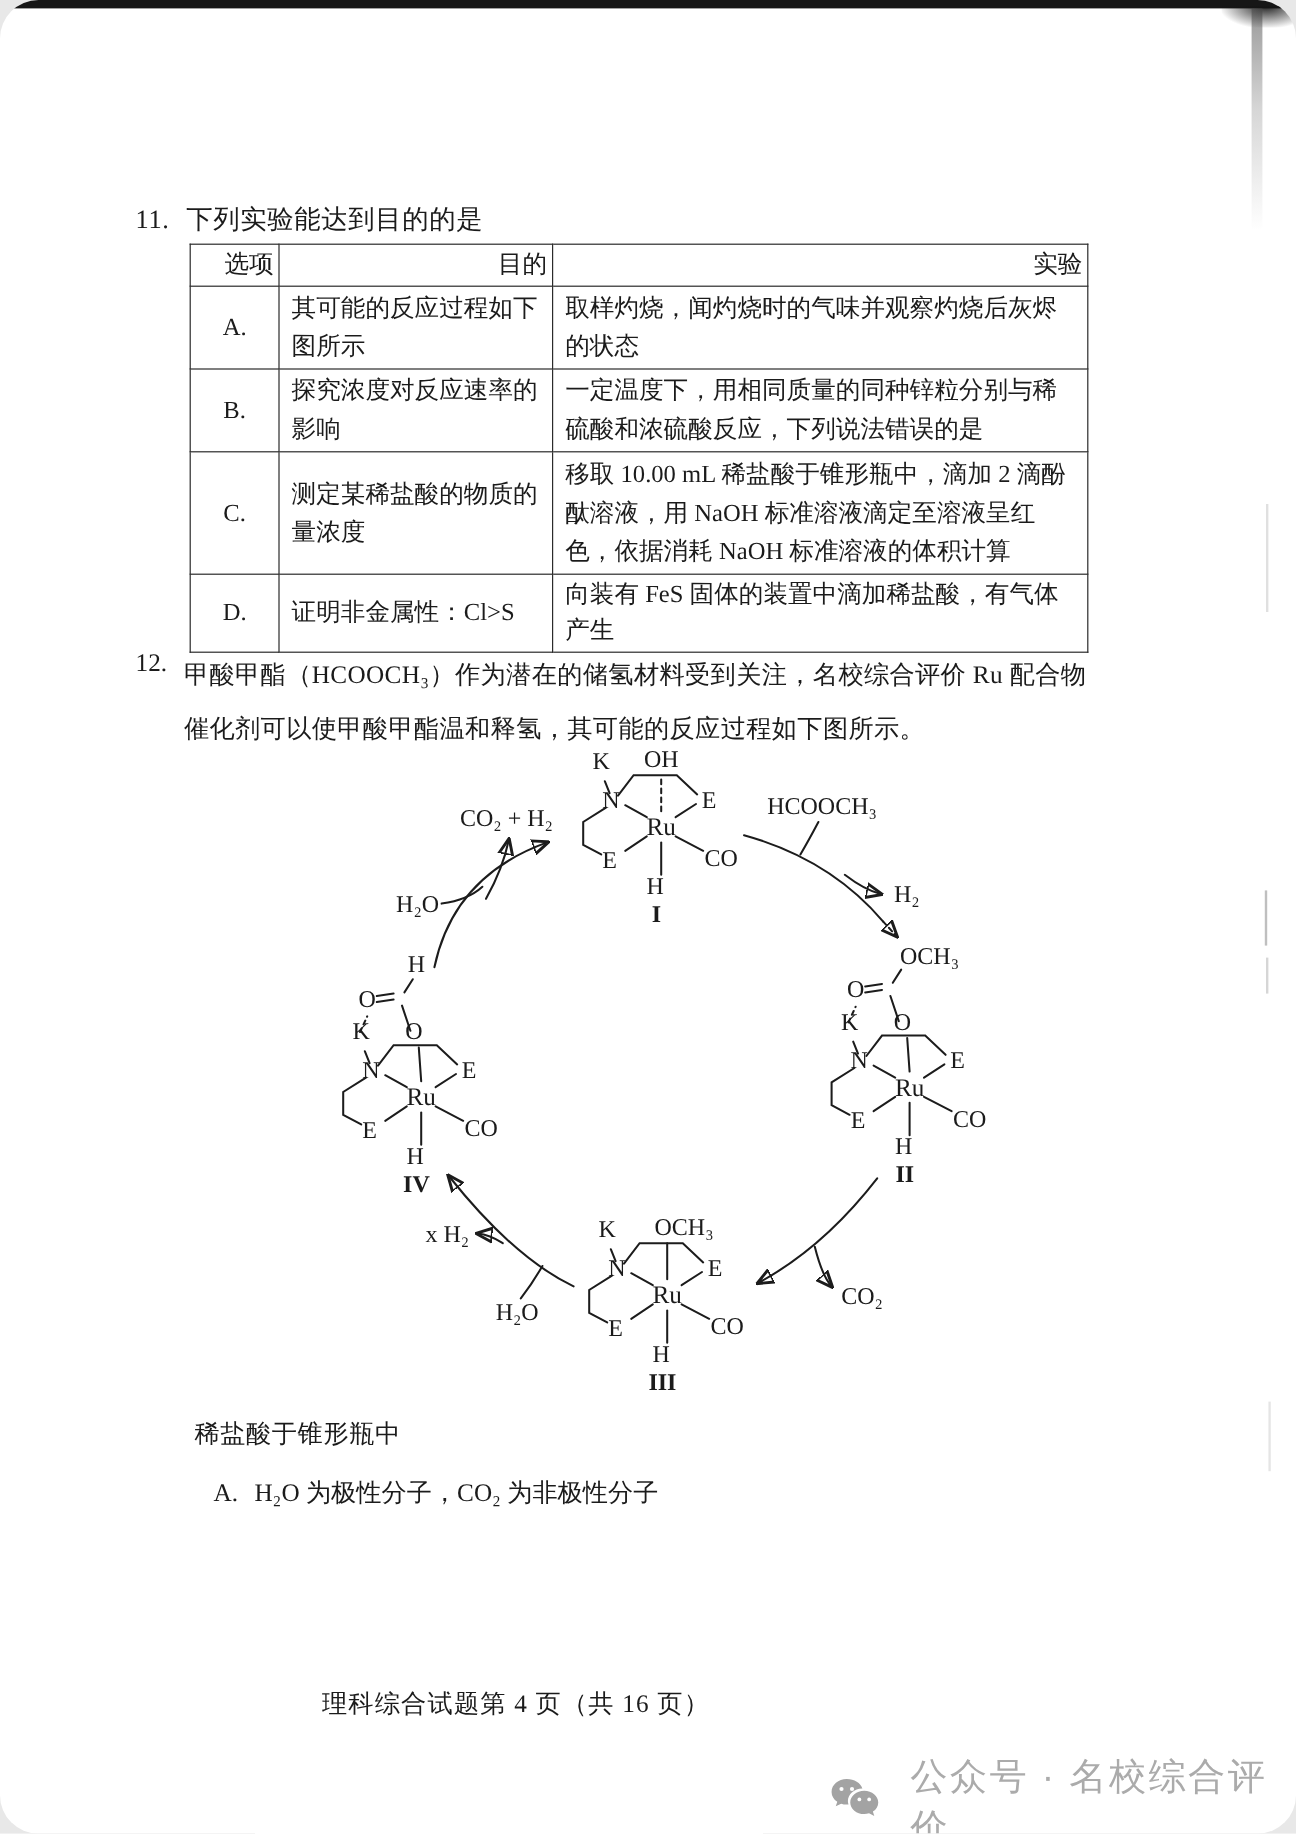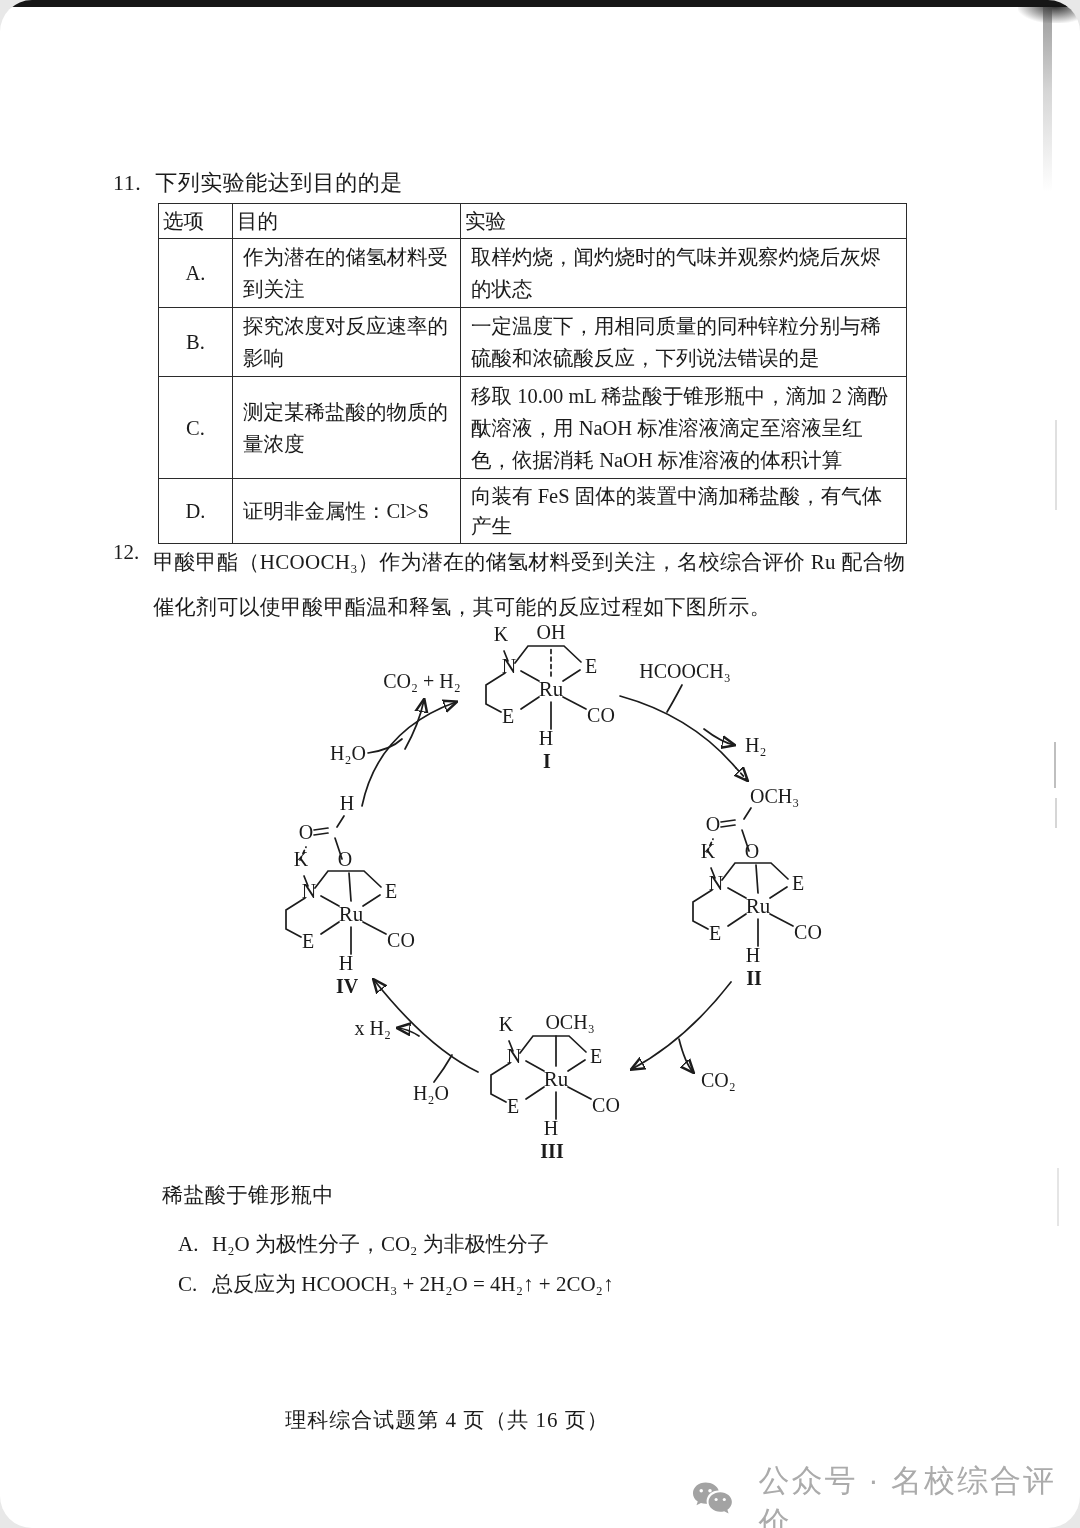--- a/index.html
+++ b/index.html
@@ -39,21 +39,21 @@
   #exp-table td,#exp-table th{
     border:1.6px solid #2b2b2b;
     font-weight:normal;
     line-height:32px;
     vertical-align:middle;
     padding:2px 10px;
   }
   #exp-table .col-opt{width:74px;}
   #exp-table .col-pur{width:228px;}
   #exp-table .col-exp{width:446px;}
-  #exp-table th{text-align:left;height:34px;padding:0 4px;}
+  #exp-table th{text-align:right;height:34px;padding:0 4px;}
   #exp-table td.opt{text-align:center;}
   #exp-table tr.row-a td{height:64px;}
   #exp-table tr.row-b td{height:64px;}
   #exp-table tr.row-c td{height:97px;}
   #exp-table tr.row-d td{height:54px;line-height:30px;}
 
   #q12{position:absolute;left:113px;top:540px;font-size:21px;}
   #q12 .qnum{vertical-align:top;}
   #q12 .stem{display:inline-block;width:790px;line-height:45px;letter-spacing:.3px;}
 
@@ -67,21 +67,21 @@
   #cycle-svg text.num{font-weight:bold;}
   #cycle-svg path,#cycle-svg line,#cycle-svg polyline{
     stroke:#1c1c1c;stroke-width:1.7;fill:none;stroke-linecap:round;
   }
 
   #stem2{position:absolute;left:162px;top:1181px;font-size:21px;letter-spacing:.5px;}
   #options{position:absolute;left:163px;top:1224px;font-size:21px;margin-left:15px;}
   .opt-row{height:40px;line-height:40px;white-space:nowrap;}
   .opt-label{display:inline-block;min-width:26px;margin-right:8px;}
 
-  #footer{position:absolute;left:17px;top:1406px;width:860px;text-align:center;font-size:21px;letter-spacing:1px;}
+  #footer{position:absolute;left:0;top:1406px;width:860px;text-align:center;font-size:21px;letter-spacing:1px;}
 
   #watermark{position:absolute;left:692px;top:1460px;display:flex;align-items:center;gap:14px;color:#ababab;}
   #watermark .wm-text{font-size:31px;letter-spacing:2px;font-family:"Liberation Sans","DejaVu Sans",sans-serif;}
 </style>
 </head>
 <body>
 
 <div id="page">
 
   <div class="scan-topbar"></div>
@@ -103,21 +103,21 @@
         <col class="col-exp">
       </colgroup>
     <tbody>
         <tr>
       <th>选项</th>
       <th>目的</th>
       <th>实验</th>
     </tr>
     <tr class="row-a">
       <td class="opt">A.</td>
-      <td>作为潜在的储氢材料受到关注</td>
+      <td>其可能的反应过程如下图所示</td>
       <td>取样灼烧，闻灼烧时的气味并观察灼烧后灰烬的状态</td>
     </tr>
     <tr class="row-b">
       <td class="opt">B.</td>
       <td>探究浓度对反应速率的影响</td>
       <td>一定温度下，用相同质量的同种锌粒分别与稀硫酸和浓硫酸反应，下列说法错误的是</td>
     </tr>
     <tr class="row-c">
       <td class="opt">C.</td>
       <td>测定某稀盐酸的物质的量浓度</td>
@@ -264,23 +264,20 @@
     <text x="501" y="479" text-anchor="start">CO₂</text>
     <text x="191" y="427" text-anchor="end">x H₂</text>
     <text x="231" y="492" text-anchor="middle">H₂O</text>
   </svg>
 
   <div id="stem2">稀盐酸于锥形瓶中</div>
 
   <div id="options">
     <div class="opt-row">
       <span class="opt-label">A.</span><span>H₂O 为极性分子，CO₂ 为非极性分子</span>
-    </div>
-    <div class="opt-row">
-      <span class="opt-label">C.</span><span>总反应为 HCOOCH₃ + 2H₂O = 4H₂↑ + 2CO₂↑</span>
     </div>
   </div>
 
   <div id="footer">理科综合试题第 4 页（共 16 页）</div>
 
   <div id="watermark">
     <svg width="54" height="44" viewBox="0 0 54 44">
       <g fill="#a3a3a3">
         <path d="M14,2 C6.8,2 1,6.9 1,13 C1,16.5 2.9,19.5 5.9,21.5 L4.6,25.4 L9.2,23.1 C10.7,23.6 12.3,23.9 14,23.9 C14.5,23.9 15,23.9 15.5,23.8 C15.2,22.9 15,21.9 15,20.9 C15,14.9 20.7,10.1 27.1,10.1 C27.2,10.1 27.3,10.1 27.4,10.1 C26,5.4 20.5,2 14,2 Z"></path>
         <path d="M29,12 C22.4,12 17,16.5 17,22 C17,27.5 22.4,32 29,32 C30.4,32 31.8,31.8 33.1,31.4 L37.6,33.7 L36.4,29.9 C39.2,28.1 41,25.2 41,22 C41,16.5 35.6,12 29,12 Z"></path>

